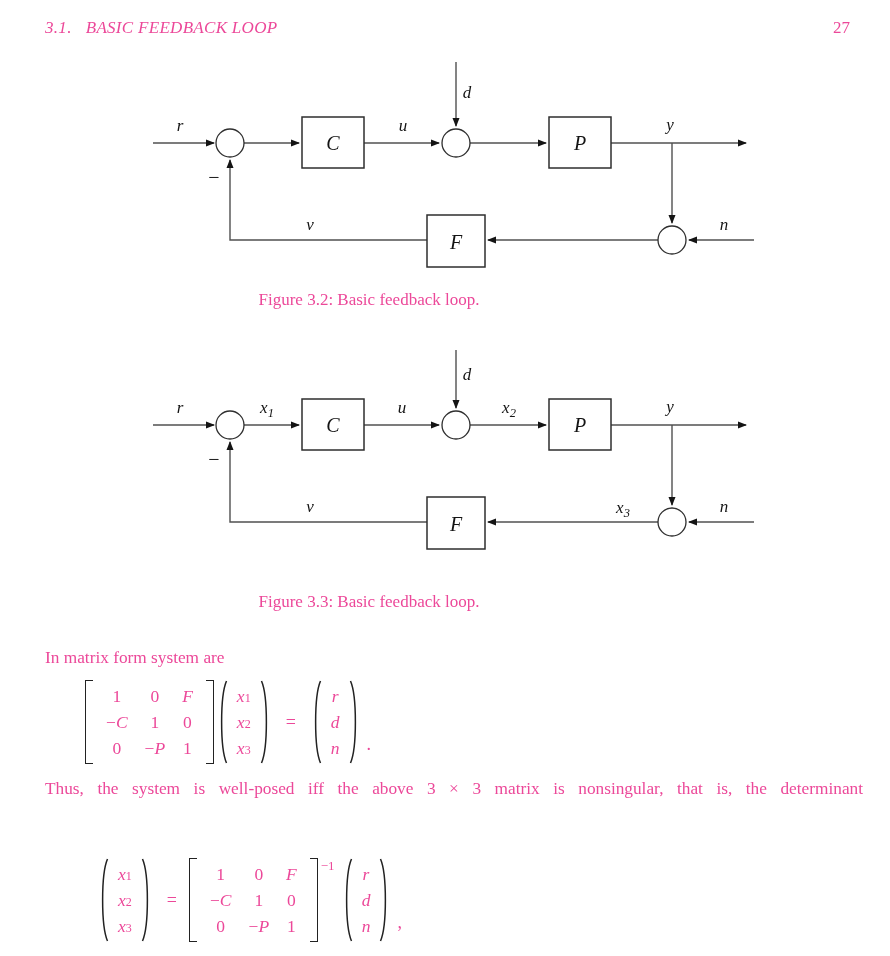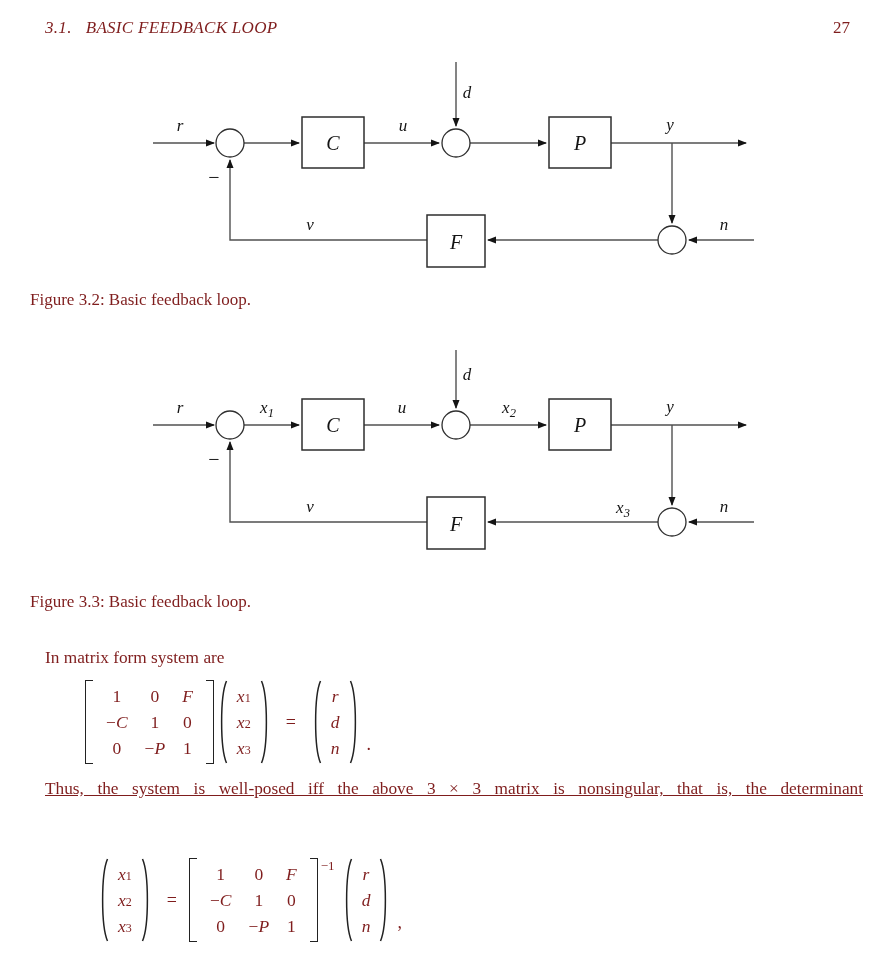--- a/index.html
+++ b/index.html
@@ -1,18 +1,18 @@
 <!DOCTYPE html>
 <html><head>
 <meta charset="utf-8">
 <style>
   html,body { margin:0; padding:0; background:#fff; }
   .page {
     position:relative; width:890px; height:956px; background:#ffffff;
-    font-family:"Liberation Serif", serif; color:#7f1d1d; overflow:hidden;
+    font-family:"Liberation Serif", serif; color:#ec4899; overflow:hidden;
   }
   .it { font-style:italic; }
 
   
   .header { position:absolute; top:18px; left:45px; right:40px;
     display:flex; justify-content:space-between; font-size:17px; }
   .header-left { font-style:italic; letter-spacing:0.3px; }
   .header-left .sec-num { margin-right:14px; }
 
   
@@ -20,21 +20,21 @@
   #fig32 { top:60px; } #fig33 { top:342px; }
   .diagram line, .diagram polyline { stroke:#505050; stroke-width:1.4; fill:none; }
   .diagram rect { fill:#ffffff; stroke:#2e2e2e; stroke-width:1.5; }
   .diagram circle { fill:#ffffff; stroke:#2e2e2e; stroke-width:1.3; }
   .diagram text { font-family:"Liberation Serif", serif; font-style:italic;
     font-size:17px; fill:#141414; text-anchor:middle; }
   .diagram .block-label { font-size:20px; }
   .diagram .minus { font-style:normal; font-size:20px; }
   .diagram .svg-sub { font-size:12.5px; }
 
-  .caption { position:absolute; left:0; width:738px; font-size:17px;padding-left:30px; }
+  .caption { position:absolute; left:0; width:738px; text-align:center; font-size:17px; }
   #caption32 { top:290px; } #caption33 { top:592px; }
 
   .intro { position:absolute; left:45px; top:648px; font-size:17.3px; }
 
   
   .equation { position:absolute; display:flex; align-items:center; height:92px; }
   #eq1 { left:85px; top:676px; }
   #eq2 { left:95px; top:854px; }
   .sqbr { align-self:center; height:82px; width:7px; }
   .sqbr.left  { border-left:1.7px solid #222; border-top:1.7px solid #222; border-bottom:1.7px solid #222; }
@@ -45,21 +45,21 @@
   .vcell { height:26px; display:flex; align-items:center; justify-content:center; font-size:17.5px; }
   .vcell sub { font-size:12px; line-height:0; transform:translateY(2px); font-style:normal; }
   .eqsign { margin:0 12px; font-size:18px; }
   .punct { font-size:18px; transform:translateY(22px); margin-left:4px; }
   .expo { font-size:13px; align-self:flex-start; margin:4px 4px 0 3px; font-style:normal; }
   .paren { margin:0 1px; flex:0 0 auto; }
   .paren path { stroke:#222; stroke-width:1.5; fill:none; }
 
   
   .para { position:absolute; left:45px; top:776px; width:818px;
-    font-size:17.3px; line-height:26px;text-decoration:underline; }
+    font-size:17.3px; line-height:26px; }
   .para-line { text-align:justify; text-align-last:justify; height:26px; }
 </style>
 </head>
 <body>
 
 <div class="page">
 
   <div class="header">
     <div class="header-left">
       <span class="sec-num">3.1.</span><span>BASIC FEEDBACK LOOP</span>

